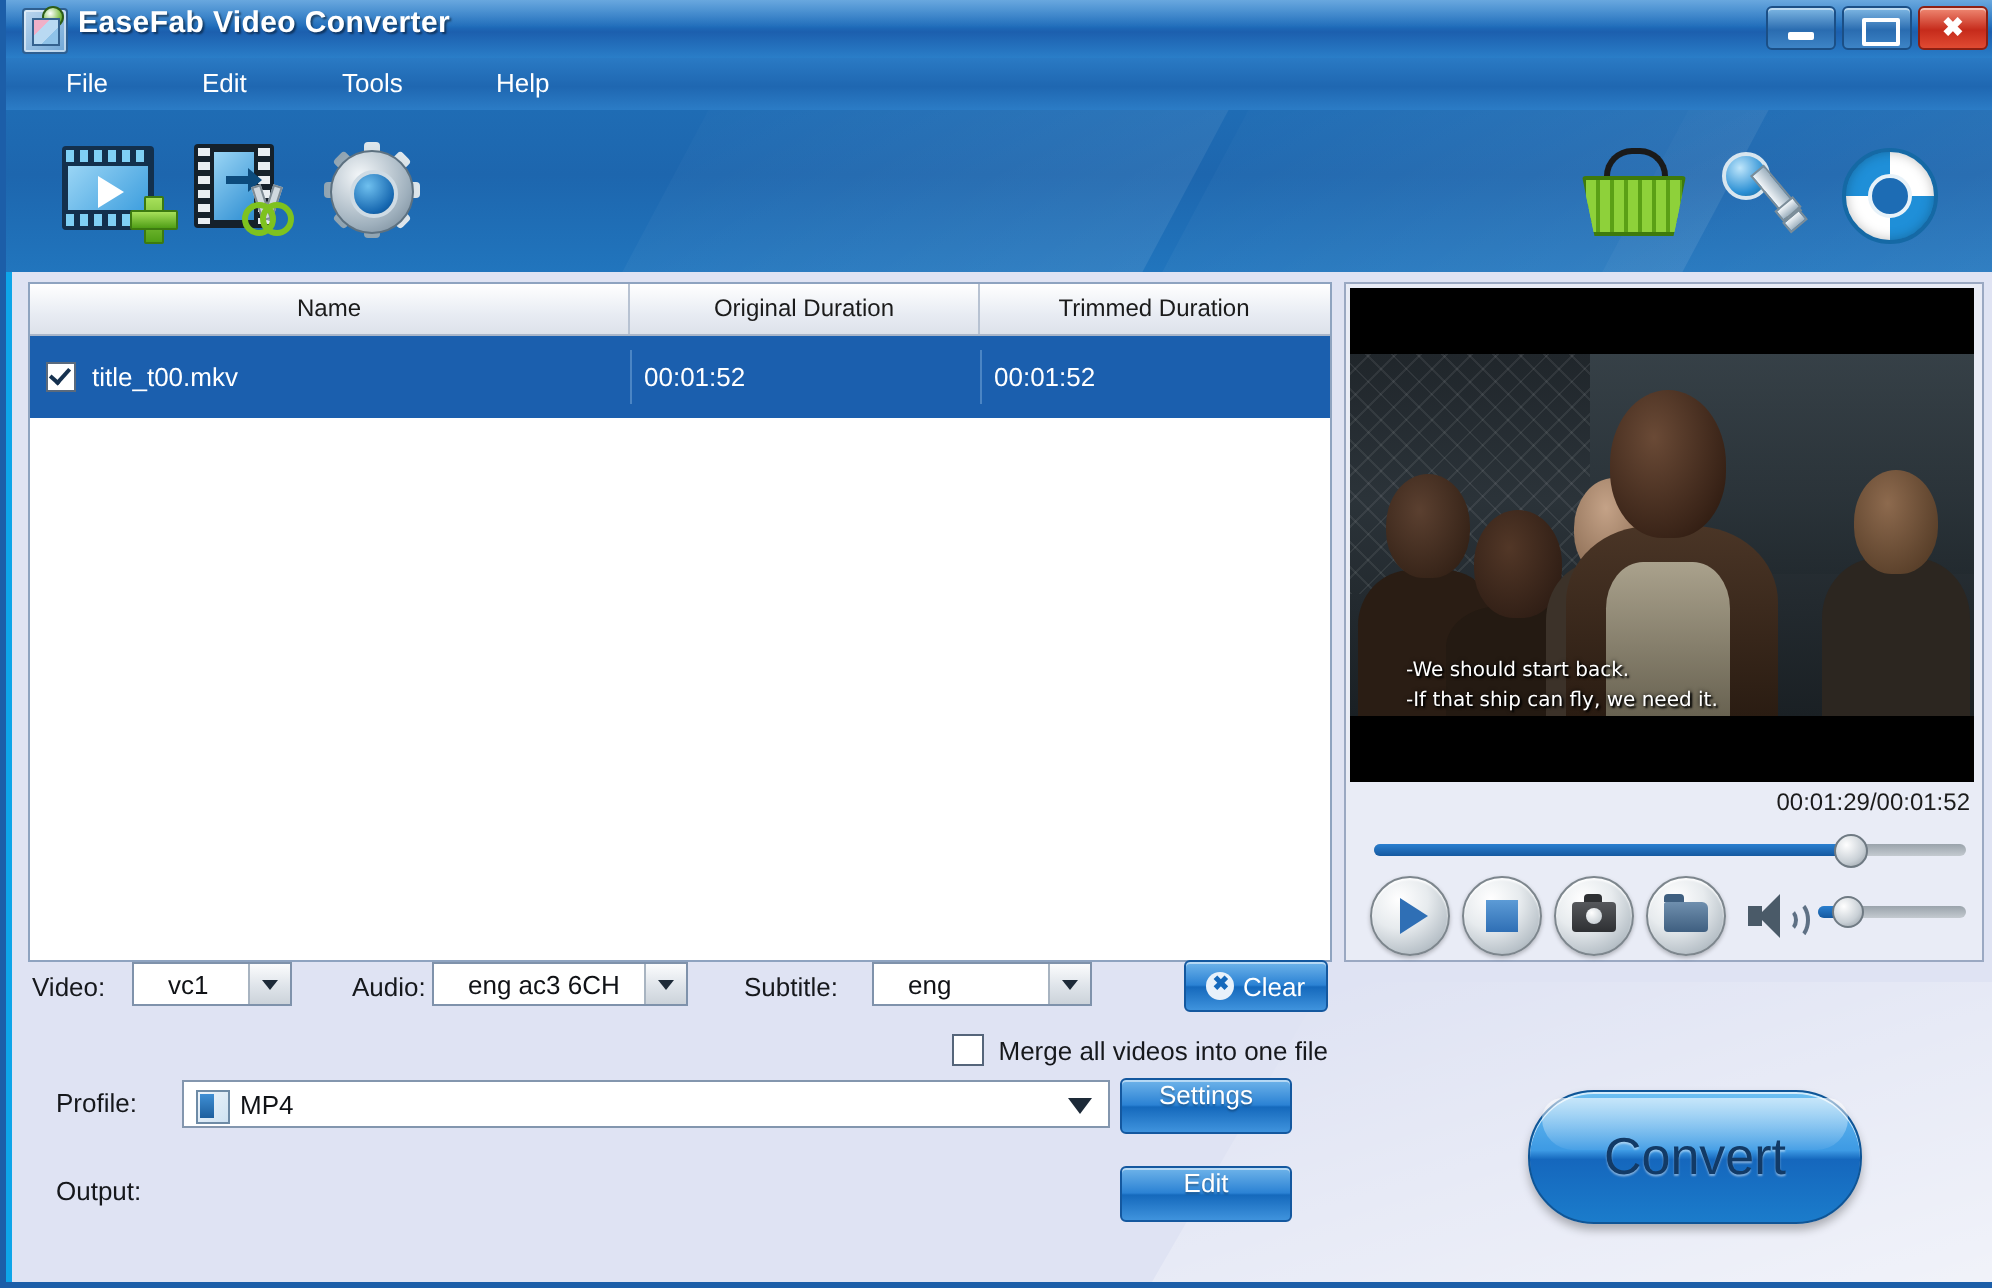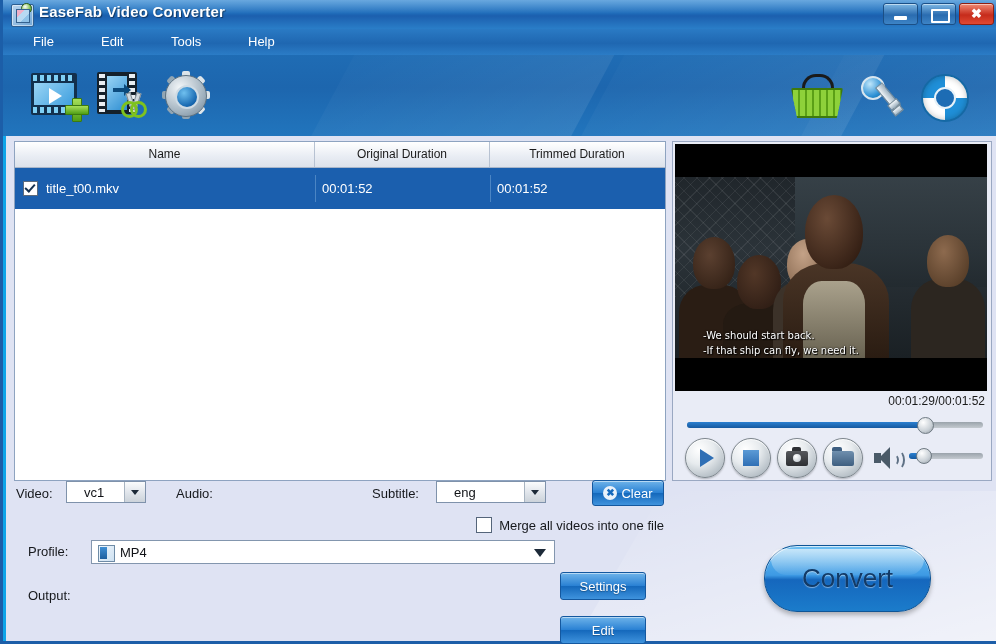--- a/index.html
+++ b/index.html
@@ -348,24 +348,23 @@
     position:absolute;right:6px;top:4px;width:17px;height:14px;
     background:linear-gradient(to bottom,#fbe7a8,#e3bf5f);border:1px solid #a8832c;border-radius:1px 2px 1px 1px;
   }
   .foldico:before{content:"";position:absolute;left:-1px;top:-4px;width:8px;height:4px;
     background:#e3bf5f;border:1px solid #a8832c;border-bottom:none;border-radius:1px 1px 0 0;}
   .foldico:after{content:"";position:absolute;left:2px;top:2px;width:11px;height:8px;background:#fff;opacity:.75;}
   .bluebtn{
     position:absolute;height:26px;border-radius:3px;
     background:linear-gradient(to bottom,#6fb4ea 0%,#2b82d4 48%,#1569bc 52%,#3f93dd 100%);
     border:1px solid #14589f;color:#fff;font-size:13px;
-    display:flex;align-items:center;justify-content:center;
+    display:flex;justify-content:center;
     box-shadow:inset 0 1px 0 rgba(255,255,255,.5);cursor:pointer;
     text-shadow:0 1px 1px rgba(0,0,0,.3);
-    margin-top:33px;
   }
   
   .convert{
     position:absolute;left:761px;top:545px;width:165px;height:65px;border-radius:33px;
     background:linear-gradient(to bottom,#6ec0f2 0%,#3d9ae4 45%,#1567bd 52%,#1b7ccb 100%);
     border:1px solid #0f5596;
     box-shadow:0 3px 5px rgba(0,0,0,.28),inset 0 1px 0 rgba(255,255,255,.7);
     cursor:pointer;
   }
   .convert .gloss{
@@ -551,20 +550,26 @@
     <div class="streamrow">
       <div class="lbl" style="left:2px;">Video:</div>
       <div class="combo" style="left:52px;width:80px;">
         <span class="val">vc1</span>
         <span class="arrowbox">
             <span class="caret"></span>
           </span>
       </div>
 
       <div class="lbl" style="left:162px;">Audio:</div>
+      <div class="combo" style="left:202px;width:128px;">
+        <span class="val">eng ac3 6CH</span>
+        <span class="arrowbox">
+            <span class="caret"></span>
+          </span>
+      </div>
 
       <div class="lbl" style="left:358px;">Subtitle:</div>
       <div class="combo" style="left:422px;width:110px;">
         <span class="val">eng</span>
         <span class="arrowbox">
             <span class="caret"></span>
           </span>
       </div>
 
       <div class="clearbtn">

